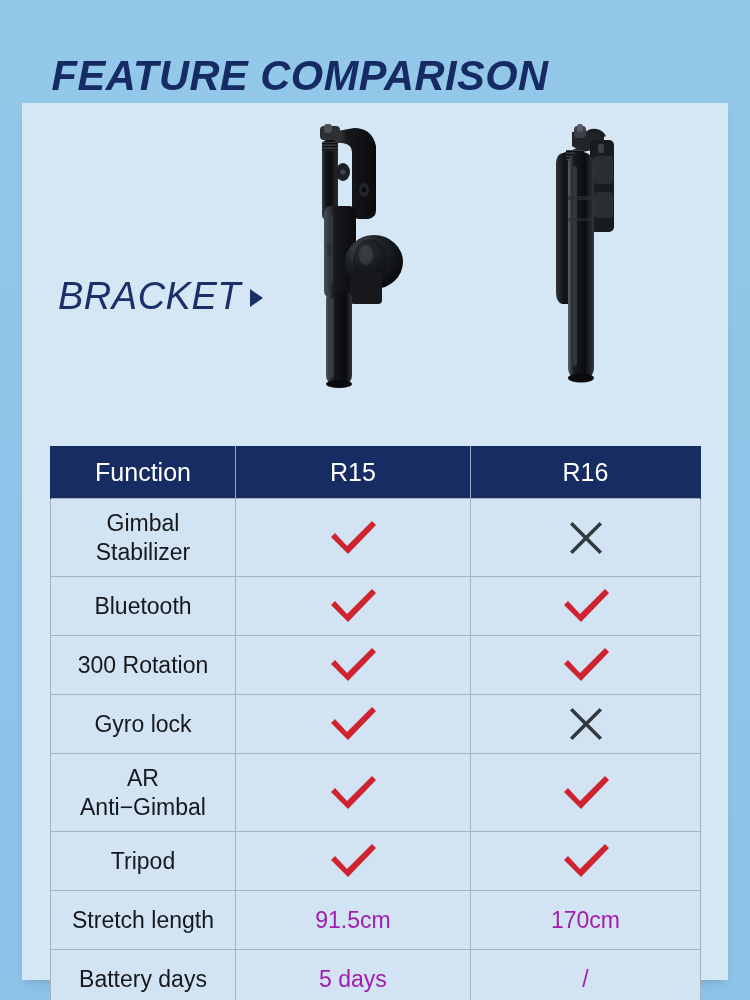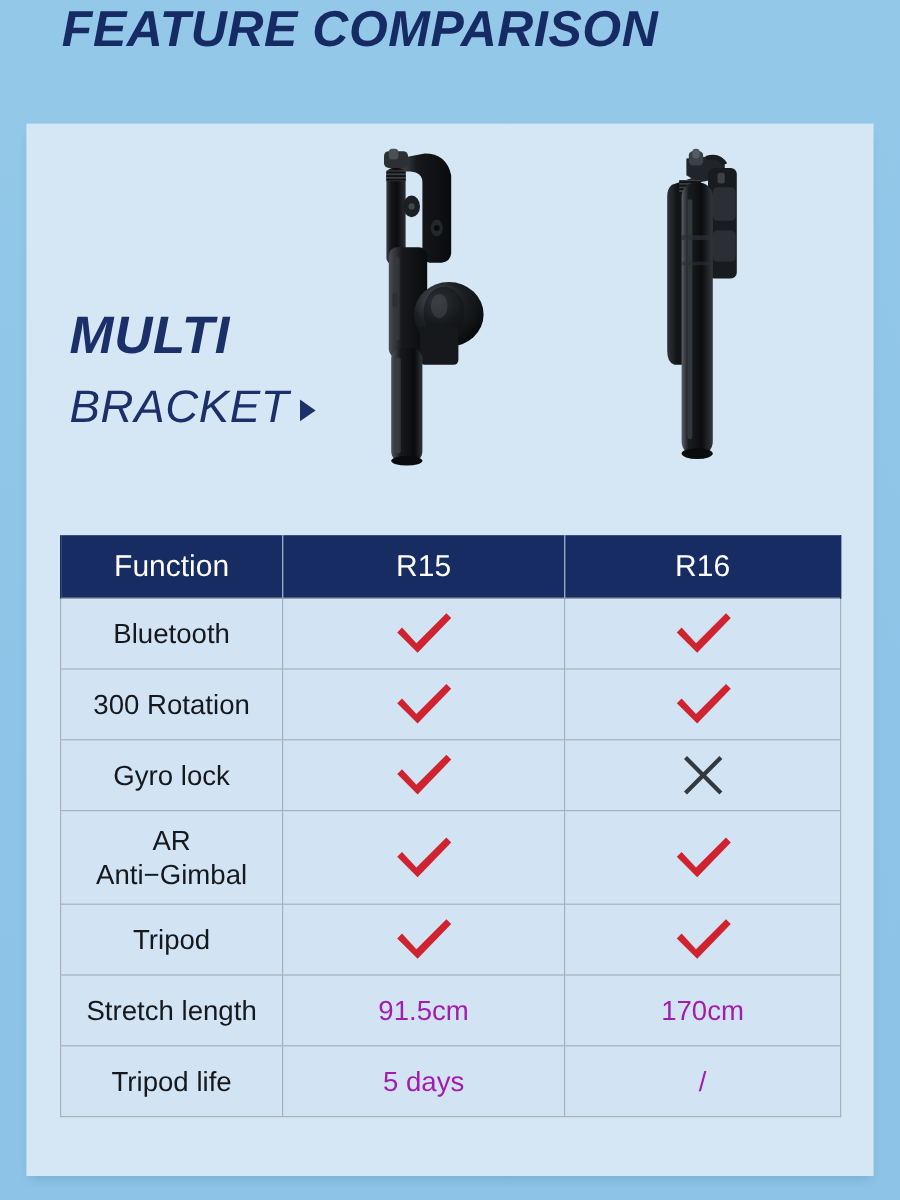--- a/index.html
+++ b/index.html
@@ -22,21 +22,21 @@
     overflow: hidden;
   }
 
   
   .title-bar {
     position: absolute;
     left: 0; top: 0;
     width: 600px;
     height: 100px;
     display: flex;
-    align-items: flex-start;
+    align-items: flex-end;
     justify-content: center;
   }
   .title {
     font-family: "Liberation Sans", sans-serif;
     font-style: italic;
     font-weight: bold;
     font-size: 42px;
     letter-spacing: 0.5px;
     color: #162a63;
     white-space: nowrap;
@@ -152,21 +152,20 @@
 
 <div class="page">
 
   <div class="title-bar">
     <div class="title">FEATURE COMPARISON</div>
   </div>
 
   <div class="panel"></div>
 
   <div class="lead">
-    <span class="l1">MULTI</span>
     <span class="l2">
       <span class="word">BRACKET</span>
       <span class="tri"></span>
     </span>
   </div>
 
   <svg class="product prod-r15" viewBox="0 0 130 270">
     <defs>
       <linearGradient id="g15a" x1="0" y1="0" x2="1" y2="0">
         <stop offset="0%" stop-color="#3b3f44"></stop>
@@ -280,53 +279,65 @@
         <col class="c3">
       </colgroup>
     <thead>
       <tr>
         <th>Function</th>
         <th>R15</th>
         <th>R16</th>
       </tr>
     </thead>
     <tbody id="tbody">
-        <tr class="short">
-          <td>
-            <span class="cell-sub">Bluetooth</span>
-          </td>
-          <td><svg class="mark" width="52" height="38" viewBox="0 0 52 38">
-              <path d="M4 18 L8 14 L20 27 L45 2 L49 6 L21 35 Z" fill="#cf2430"></path>
-            </svg></td>
-          <td><svg class="mark" width="52" height="38" viewBox="0 0 52 38">
-              <path d="M4 18 L8 14 L20 27 L45 2 L49 6 L21 35 Z" fill="#cf2430"></path>
-            </svg></td>
-        </tr>
-        <tr class="short">
-          <td>
-            <span class="cell-sub">300 Rotation</span>
-          </td>
-          <td><svg class="mark" width="52" height="38" viewBox="0 0 52 38">
-              <path d="M4 18 L8 14 L20 27 L45 2 L49 6 L21 35 Z" fill="#cf2430"></path>
-            </svg></td>
-          <td><svg class="mark" width="52" height="38" viewBox="0 0 52 38">
-              <path d="M4 18 L8 14 L20 27 L45 2 L49 6 L21 35 Z" fill="#cf2430"></path>
-            </svg></td>
-        </tr>
-        <tr class="short">
-          <td>
-            <span class="cell-sub">Gyro lock</span>
+        <tr class="tall">
+          <td>
+            <span class="cell-sub">Gimbal</span>
+            <span class="cell-sub">Stabilizer</span>
           </td>
           <td><svg class="mark" width="52" height="38" viewBox="0 0 52 38">
               <path d="M4 18 L8 14 L20 27 L45 2 L49 6 L21 35 Z" fill="#cf2430"></path>
             </svg></td>
           <td><svg class="mark" width="34" height="34" viewBox="0 0 34 34">
               <path d="M3.5 1 L17 14.5 L30.5 1 L33 3.5 L19.5 17 L33 30.5 L30.5 33 L17 19.5 L3.5 33 L1 30.5 L14.5 17 L1 3.5 Z" fill="#333a3f"></path>
             </svg></td>
         </tr>
+        <tr class="short">
+          <td>
+            <span class="cell-sub">Bluetooth</span>
+          </td>
+          <td><svg class="mark" width="52" height="38" viewBox="0 0 52 38">
+              <path d="M4 18 L8 14 L20 27 L45 2 L49 6 L21 35 Z" fill="#cf2430"></path>
+            </svg></td>
+          <td><svg class="mark" width="52" height="38" viewBox="0 0 52 38">
+              <path d="M4 18 L8 14 L20 27 L45 2 L49 6 L21 35 Z" fill="#cf2430"></path>
+            </svg></td>
+        </tr>
+        <tr class="short">
+          <td>
+            <span class="cell-sub">300 Rotation</span>
+          </td>
+          <td><svg class="mark" width="52" height="38" viewBox="0 0 52 38">
+              <path d="M4 18 L8 14 L20 27 L45 2 L49 6 L21 35 Z" fill="#cf2430"></path>
+            </svg></td>
+          <td><svg class="mark" width="52" height="38" viewBox="0 0 52 38">
+              <path d="M4 18 L8 14 L20 27 L45 2 L49 6 L21 35 Z" fill="#cf2430"></path>
+            </svg></td>
+        </tr>
+        <tr class="short">
+          <td>
+            <span class="cell-sub">Gyro lock</span>
+          </td>
+          <td><svg class="mark" width="52" height="38" viewBox="0 0 52 38">
+              <path d="M4 18 L8 14 L20 27 L45 2 L49 6 L21 35 Z" fill="#cf2430"></path>
+            </svg></td>
+          <td><svg class="mark" width="34" height="34" viewBox="0 0 34 34">
+              <path d="M3.5 1 L17 14.5 L30.5 1 L33 3.5 L19.5 17 L33 30.5 L30.5 33 L17 19.5 L3.5 33 L1 30.5 L14.5 17 L1 3.5 Z" fill="#333a3f"></path>
+            </svg></td>
+        </tr>
         <tr class="tall">
           <td>
             <span class="cell-sub">AR</span>
             <span class="cell-sub">Anti−Gimbal</span>
           </td>
           <td><svg class="mark" width="52" height="38" viewBox="0 0 52 38">
               <path d="M4 18 L8 14 L20 27 L45 2 L49 6 L21 35 Z" fill="#cf2430"></path>
             </svg></td>
           <td><svg class="mark" width="52" height="38" viewBox="0 0 52 38">
               <path d="M4 18 L8 14 L20 27 L45 2 L49 6 L21 35 Z" fill="#cf2430"></path>
@@ -345,21 +356,21 @@
         </tr>
         <tr class="short">
           <td>
             <span class="cell-sub">Stretch length</span>
           </td>
           <td><span class="value-text">91.5cm</span></td>
           <td><span class="value-text">170cm</span></td>
         </tr>
         <tr class="short">
           <td>
-            <span class="cell-sub">Tripod life</span>
+            <span class="cell-sub">Battery days</span>
           </td>
           <td><span class="value-text">5 days</span></td>
           <td><span class="value-text">/</span></td>
         </tr>
       </tbody>
   </table>
 
 </div>
 
 </body></html>

